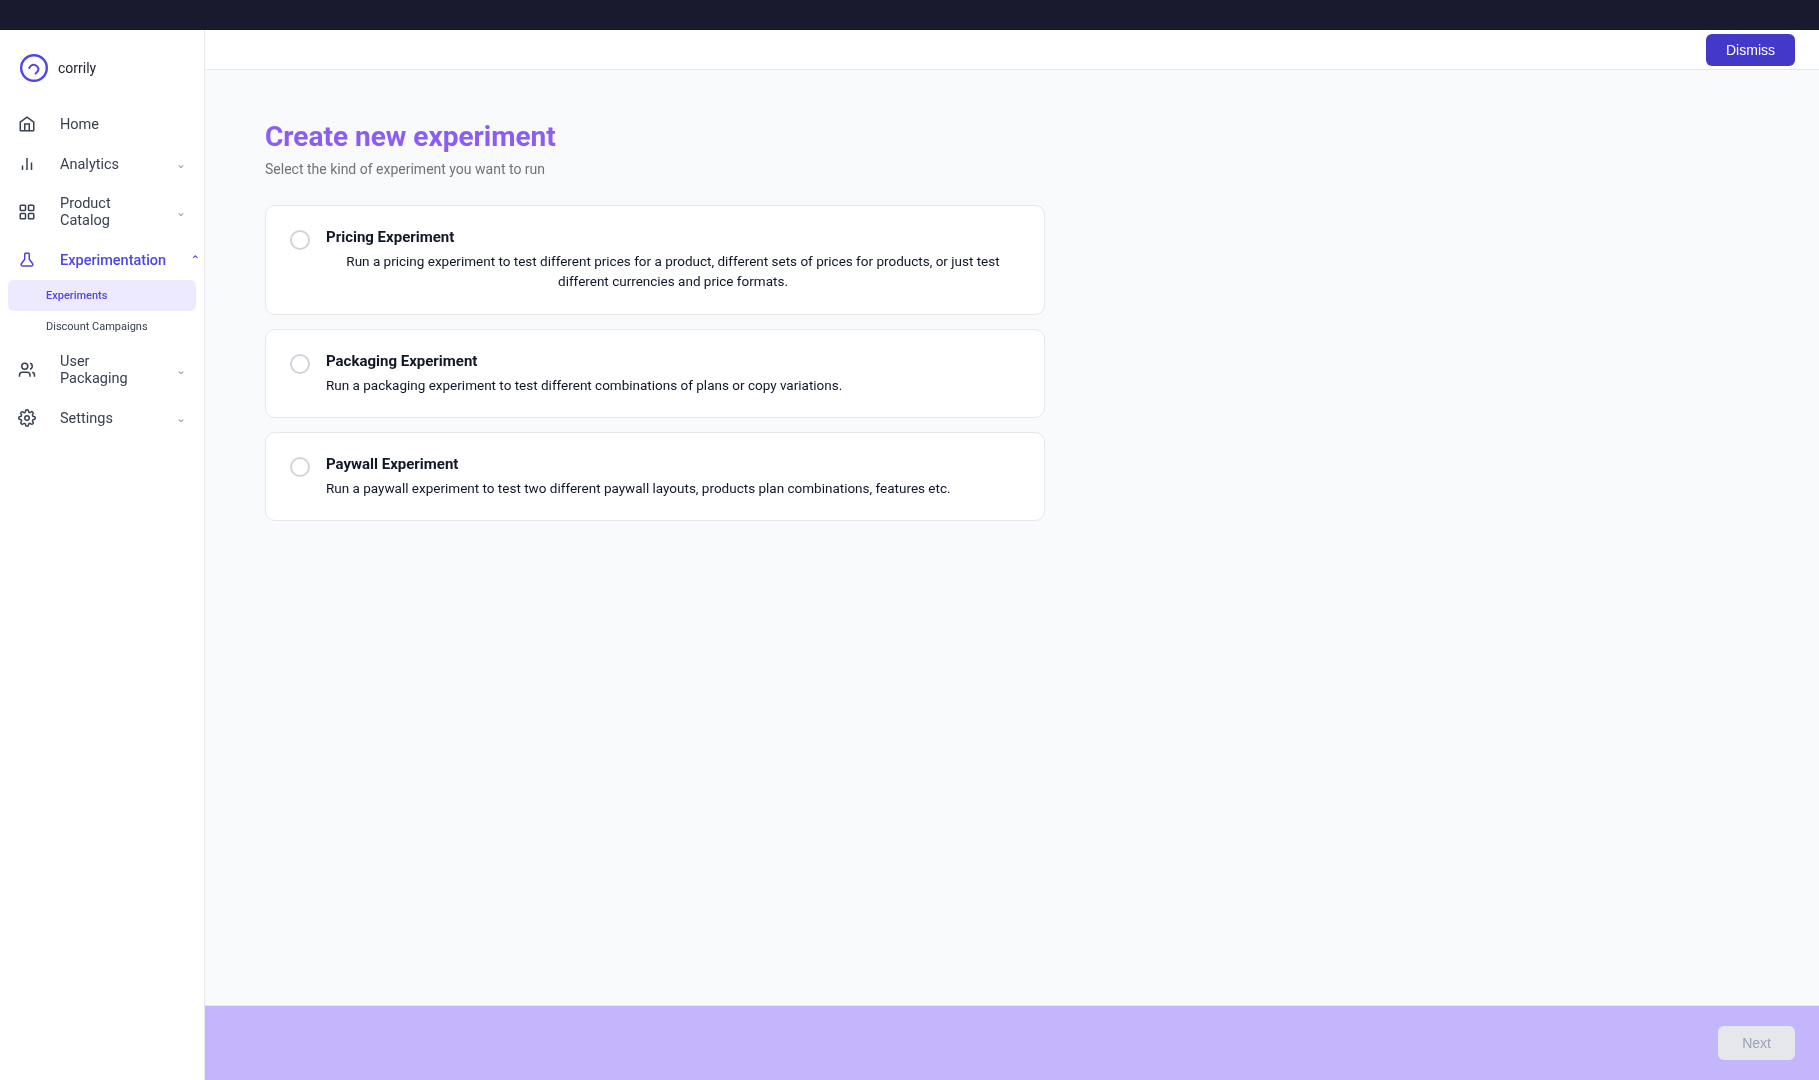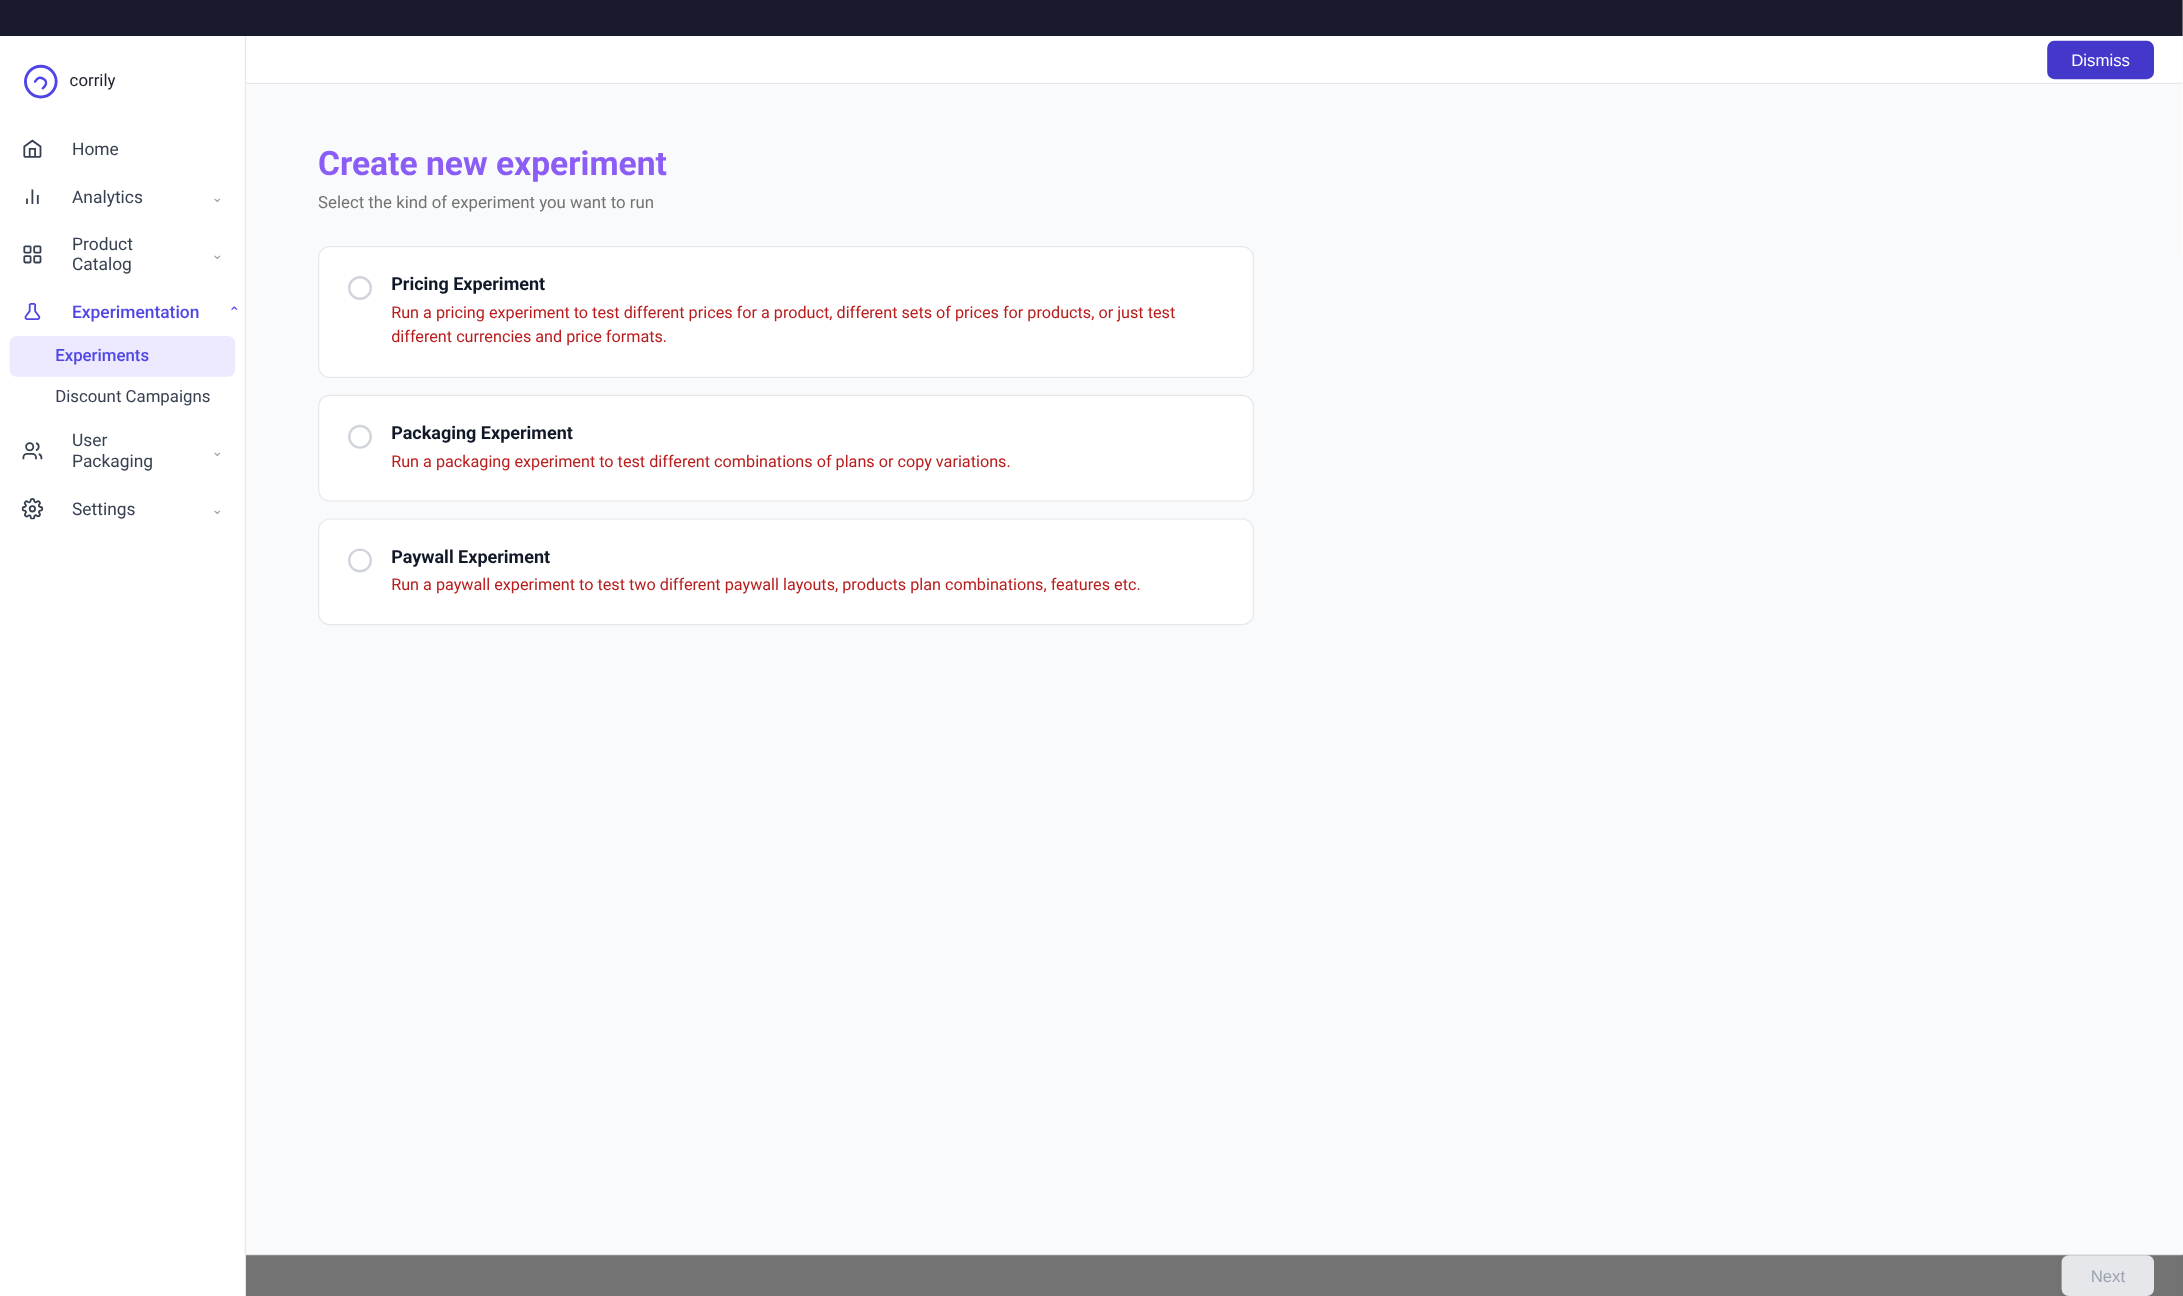--- a/index.html
+++ b/index.html
@@ -81,21 +81,21 @@
     }
 
     .nav-item .chevron {
       margin-left: auto;
       font-size: 12px;
       color: #9ca3af;
     }
 
     .nav-sub-item {
       padding: 9px 18px 9px 46px;
-      font-size: 14px;
+      font-size: 11px;
       color: #374151;
       cursor: pointer;
     }
 
     .nav-sub-item.active {
       background: #ede9fe;
       color: #4f46e5;
       font-weight: 500;
       border-radius: 6px;
       margin: 0 8px;
@@ -179,33 +179,34 @@
 
     .experiment-card-title {
       font-size: 15px;
       font-weight: 700;
       color: #111827;
       margin-bottom: 5px;
     }
 
     .experiment-card-desc {
       font-size: 13.5px;
-      color: #b91c1c;
+      color: #0f172a;
       line-height: 1.5;
+      text-align: center;
     }
 
     
     .bottom-bar {
       position: fixed;
       bottom: 0;
       right: 0;
       width: calc(1819px - 205px);
-      background: #737373;
+      background: #c4b5fd;
       border-top: 1px solid #e5e7eb;
-      padding: 0 24px;
+      padding: 20px 24px;
       display: flex;
       justify-content: flex-end;
     }
 
     .next-btn {
       background: #e5e7eb;
       color: #9ca3af;
       border: none;
       border-radius: 6px;
       padding: 9px 24px;

